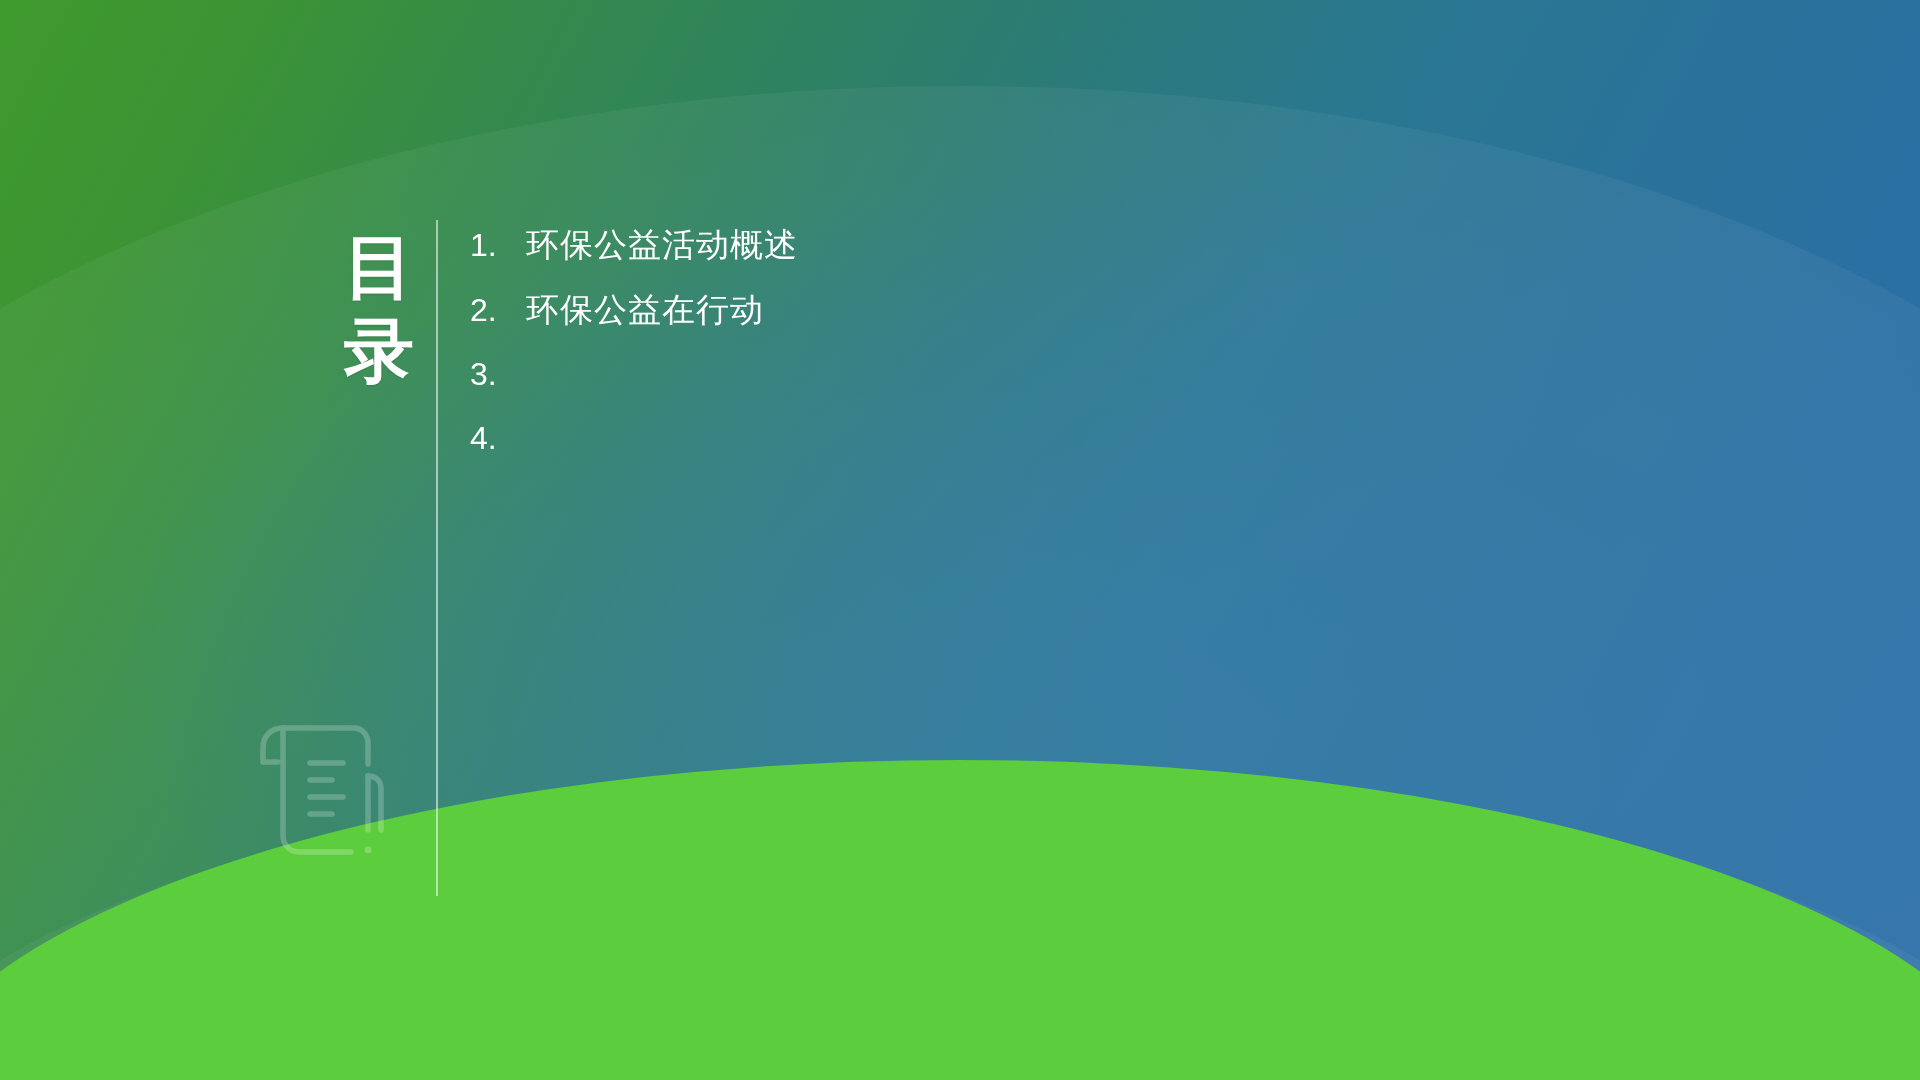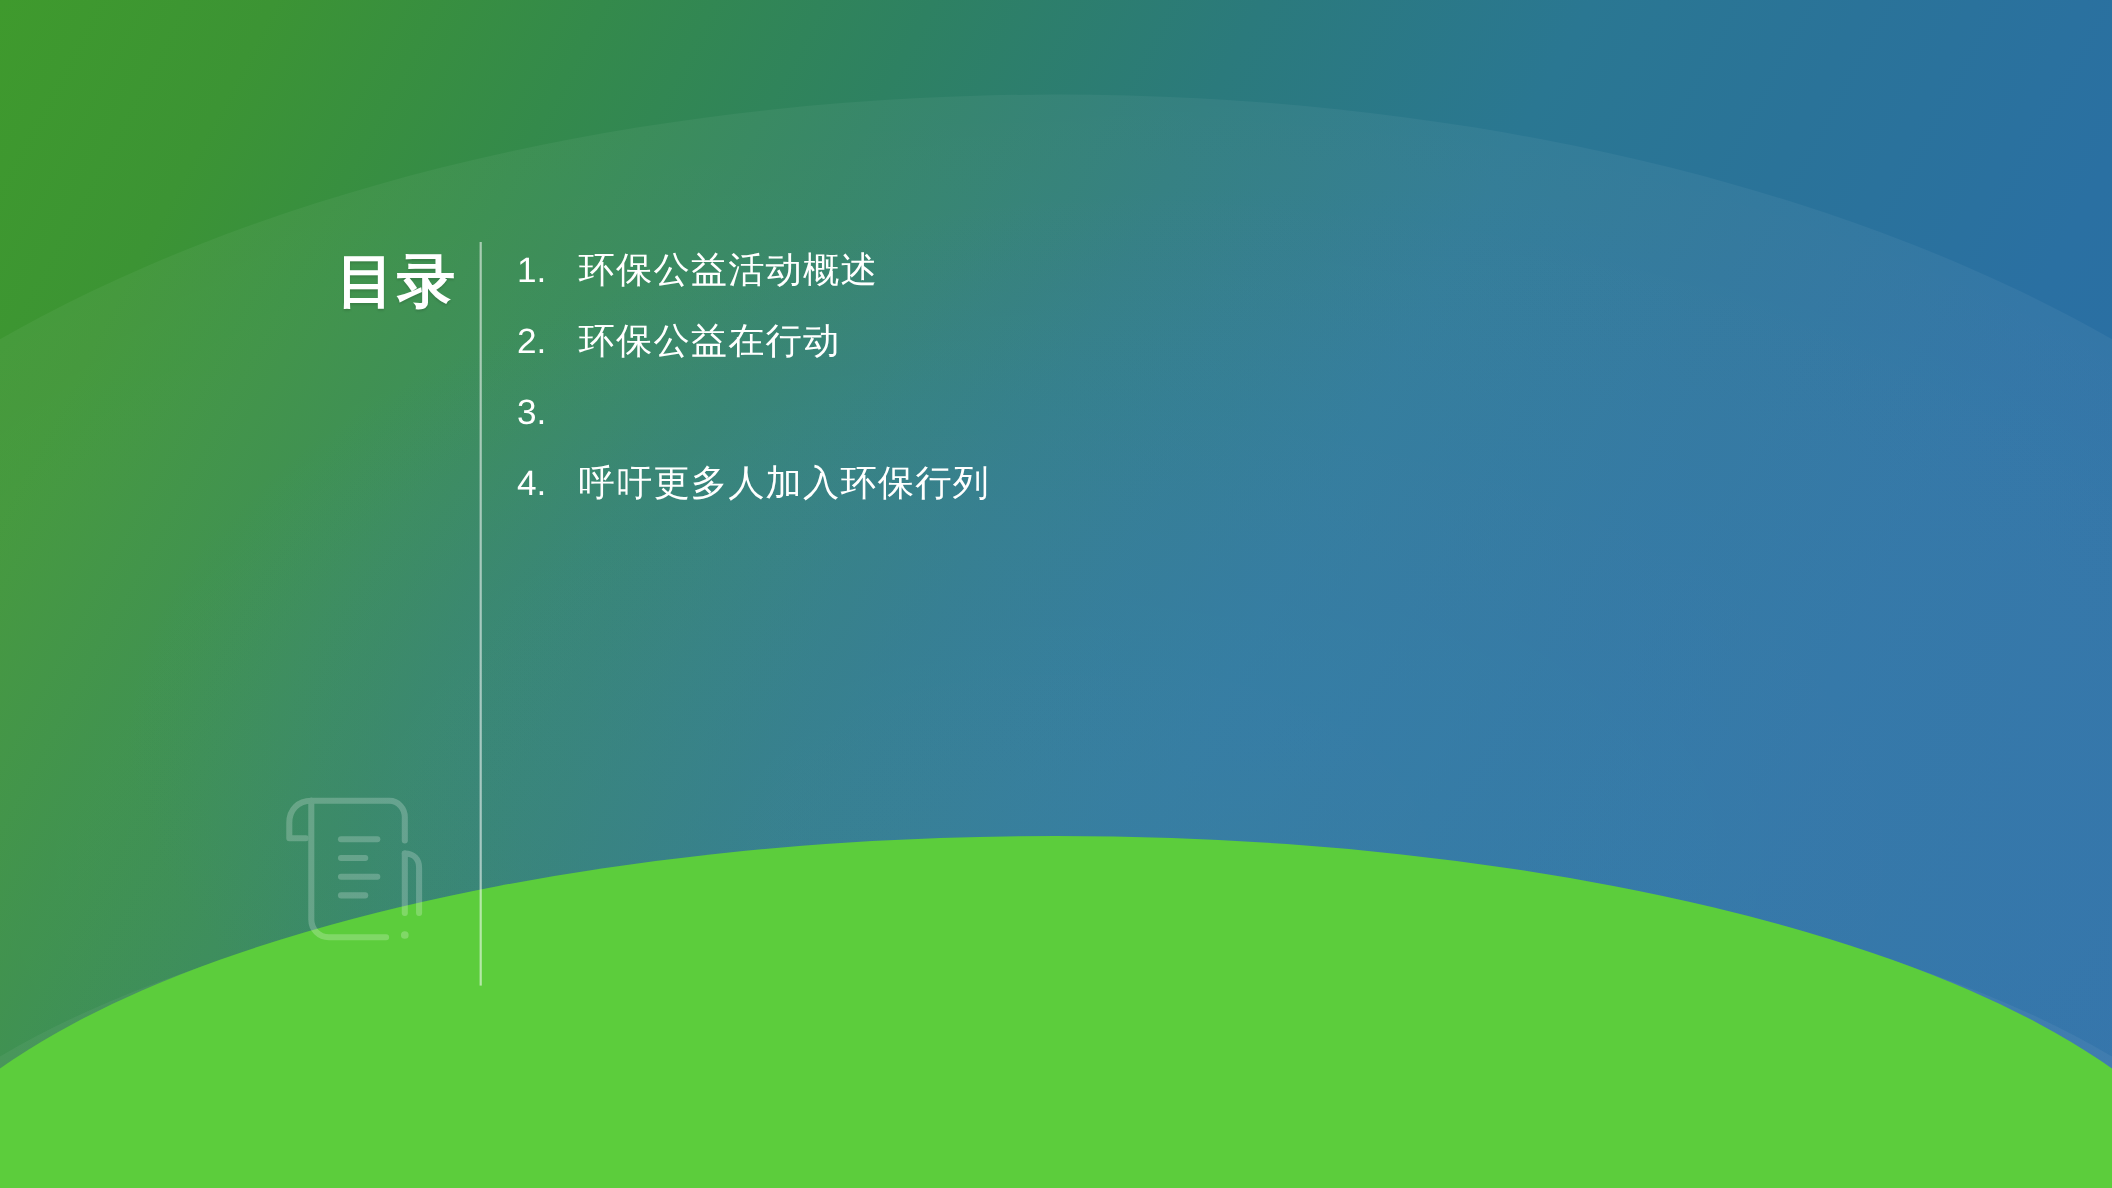--- a/index.html
+++ b/index.html
@@ -80,21 +80,21 @@
     width: 100%; height: 100%;
   }
 
   .toc-title {
     position: absolute;
     left: 286px;
     top: 225px;
     width: 130px;
     text-align: right;
     color: #ffffff;
-    font-size: 53px;
+    font-size: 70px;
     font-weight: bold;
     letter-spacing: 2px;
     line-height: 1.2;
     text-shadow: 0 1px 2px rgba(0,0,0,0.12);
   }
 
   .divider {
     position: absolute;
     left: 436px;
     top: 220px;
@@ -168,21 +168,20 @@
       </li>
       <li class="toc-item">
         <span class="toc-num">2.</span>
         <span class="toc-label">环保公益在行动</span>
       </li>
       <li class="toc-item">
         <span class="toc-num">3.</span>
       </li>
       <li class="toc-item">
         <span class="toc-num">4.</span>
-        <span class="toc-label">呼吁更多人加入环保行列</span>
       </li>
     </ul>
 
     <div class="deco-icon">
       <svg viewBox="0 0 150 160" width="150" height="160" fill="none" stroke="#ffffff" stroke-width="5.5" stroke-linecap="round" stroke-linejoin="round">
 
         <path d="M33 10 C21 10 13 18 13 30 L13 44 L28 44"></path>
 
         <path d="M33 10 L104 10 C112 10 118 17 118 25 L118 46"></path>
         <path d="M33 10 C33 10 33 10 33 10 L33 118 C33 127 40 134 49 134 L101 134"></path>

